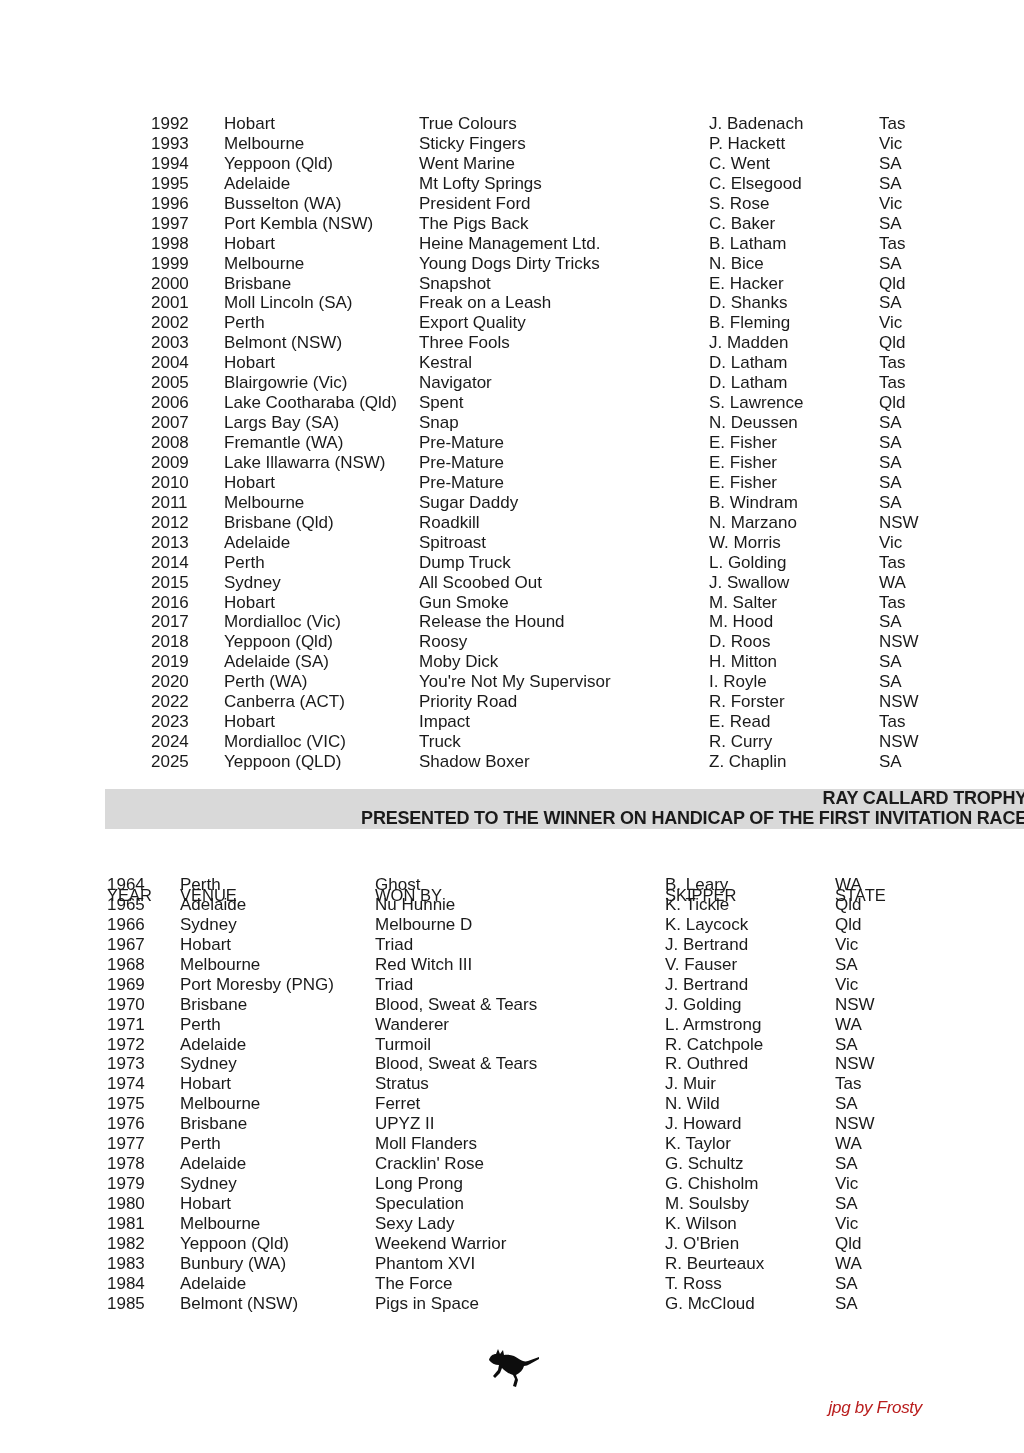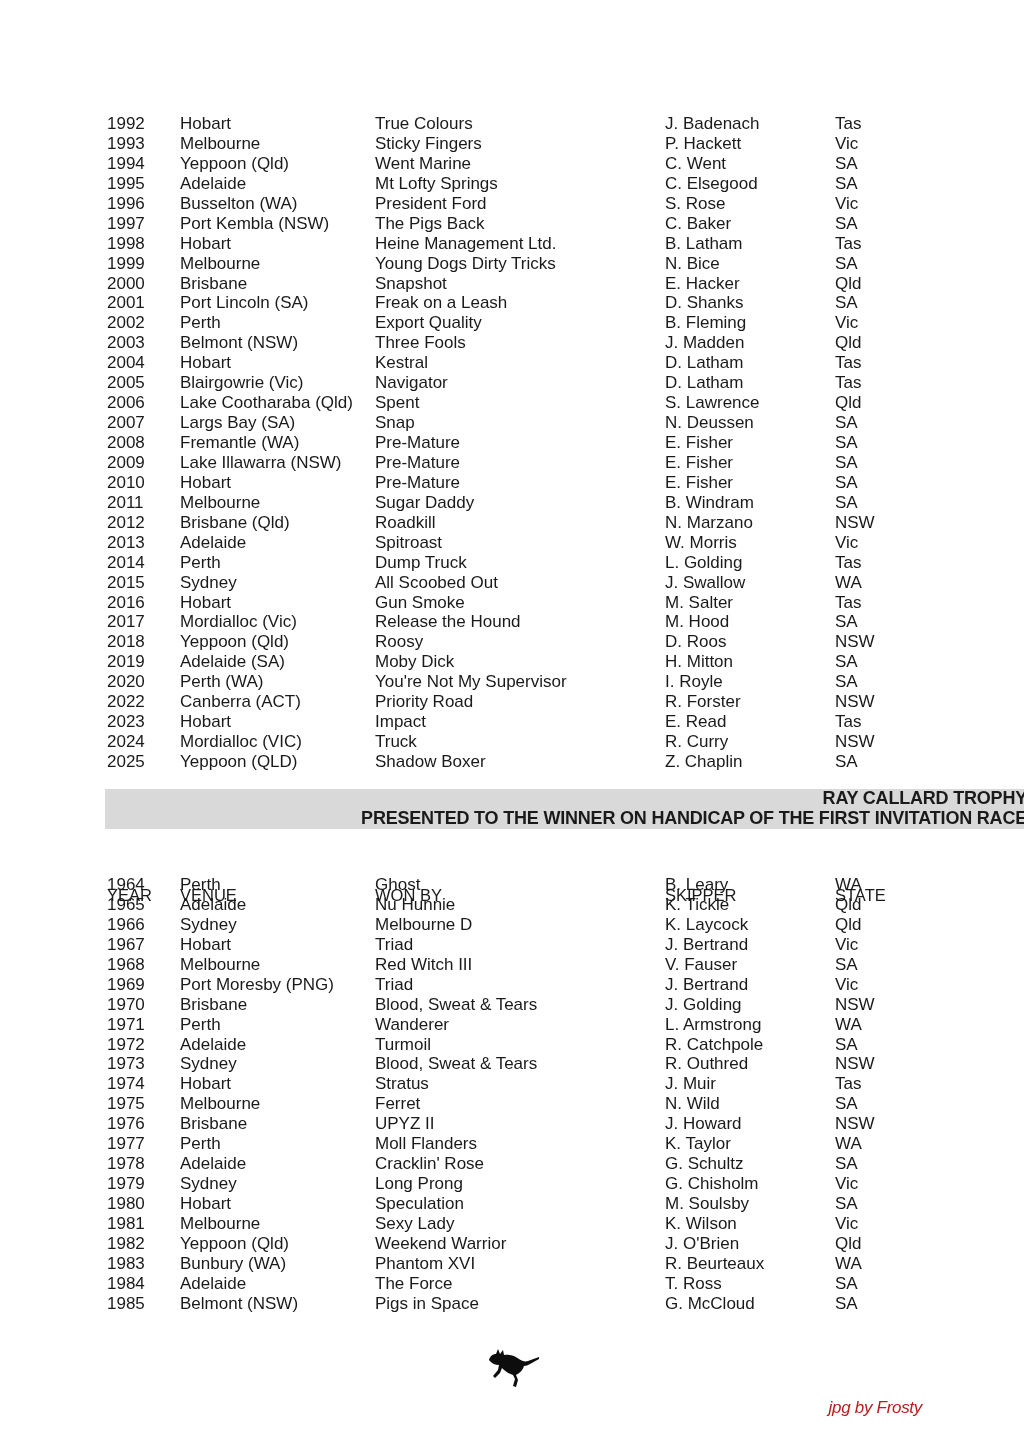--- a/index.html
+++ b/index.html
@@ -27,21 +27,21 @@
   .watermark{
     position:absolute;top:1398px;right:102px;
     font-size:17px;font-style:italic;color:#b91c1c;letter-spacing:-0.3px;
   }
 </style>
 </head>
 <body>
 
 <div class="page">
 
-  <div id="table1" class="dtable" style="top:114px;">
+  <div id="table1" class="dtable" style="top:114px;margin-left:44px;">
       <div class="trow">
         <span>1992</span>
         <span>Hobart</span>
         <span>True Colours</span>
         <span>J. Badenach</span>
         <span>Tas</span>
       </div>
       <div class="trow">
         <span>1993</span>
         <span>Melbourne</span>
@@ -93,21 +93,21 @@
       </div>
       <div class="trow">
         <span>2000</span>
         <span>Brisbane</span>
         <span>Snapshot</span>
         <span>E. Hacker</span>
         <span>Qld</span>
       </div>
       <div class="trow">
         <span>2001</span>
-        <span>Port Lincoln (SA)</span>
+        <span>Moll Lincoln (SA)</span>
         <span>Freak on a Leash</span>
         <span>D. Shanks</span>
         <span>SA</span>
       </div>
       <div class="trow">
         <span>2002</span>
         <span>Perth</span>
         <span>Export Quality</span>
         <span>B. Fleming</span>
         <span>Vic</span>

